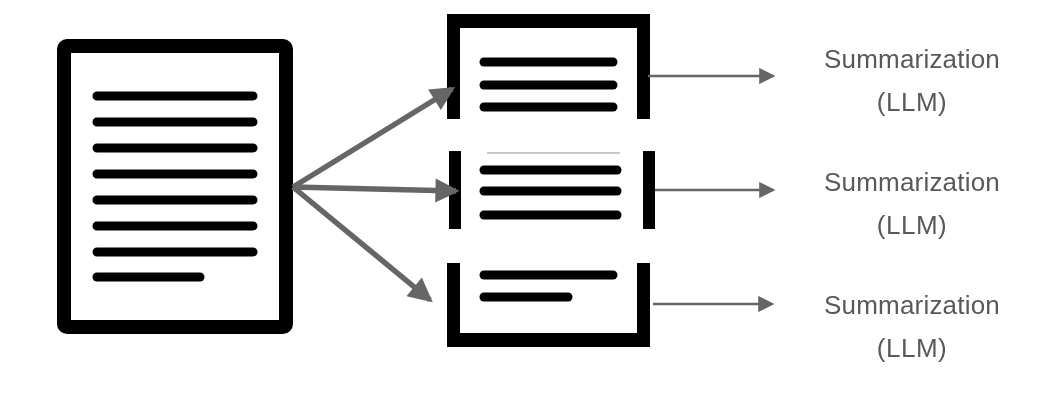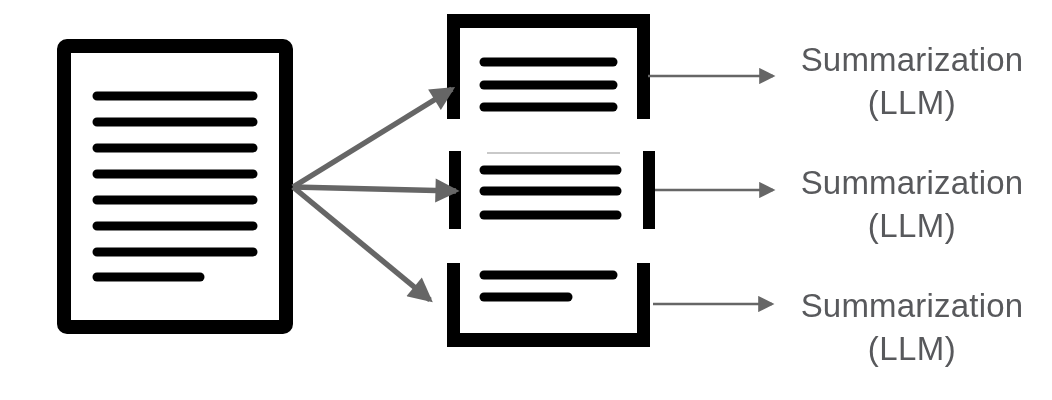--- a/index.html
+++ b/index.html
@@ -10,21 +10,21 @@
     background: #ffffff;
     overflow: hidden;
     font-family: "Liberation Sans", sans-serif;
   }
   .diagram-svg { position: absolute; left: 0; top: 0; }
   .output-label {
     position: absolute;
     left: 779px;
     width: 266px;
     text-align: center;
-    font-size: 33px;
+    font-size: 26px;
     line-height: 43px;
     color: #58595c;
     letter-spacing: 0.2px;
     white-space: nowrap;
   }
   .output-label .l2 { letter-spacing: 0.5px; }
   #lbl-1 { top: 38px; }
   #lbl-2 { top: 161px; }
   #lbl-3 { top: 284px; }
 </style>

